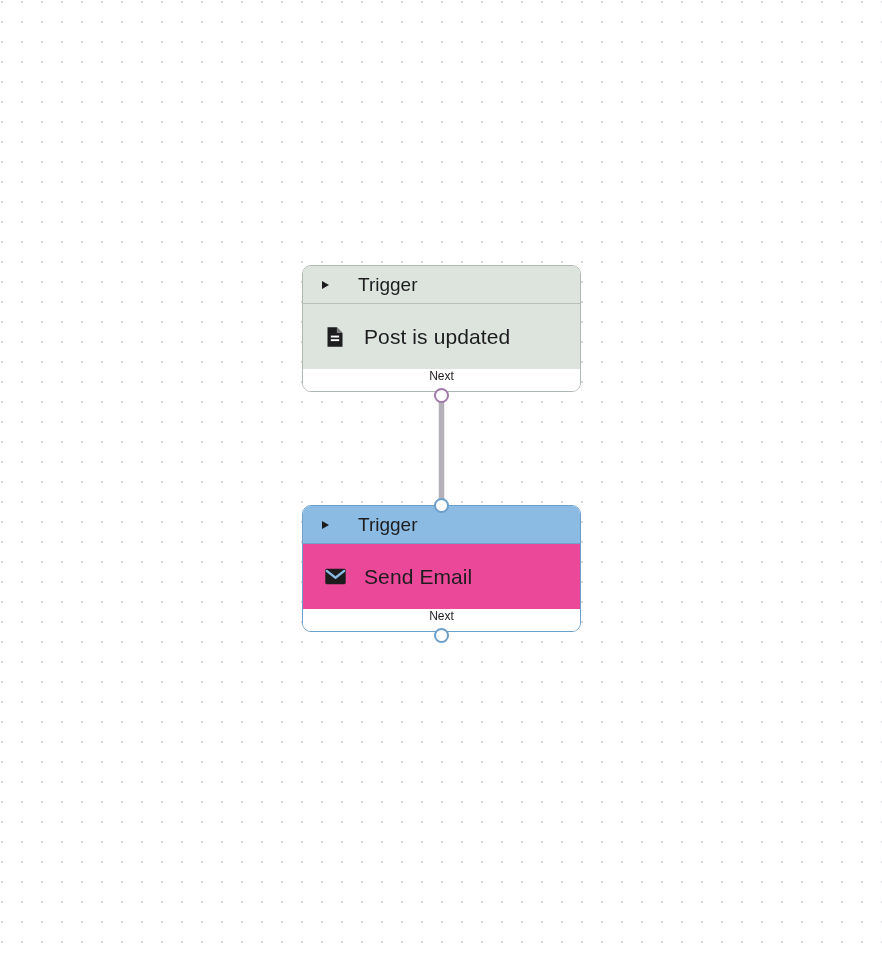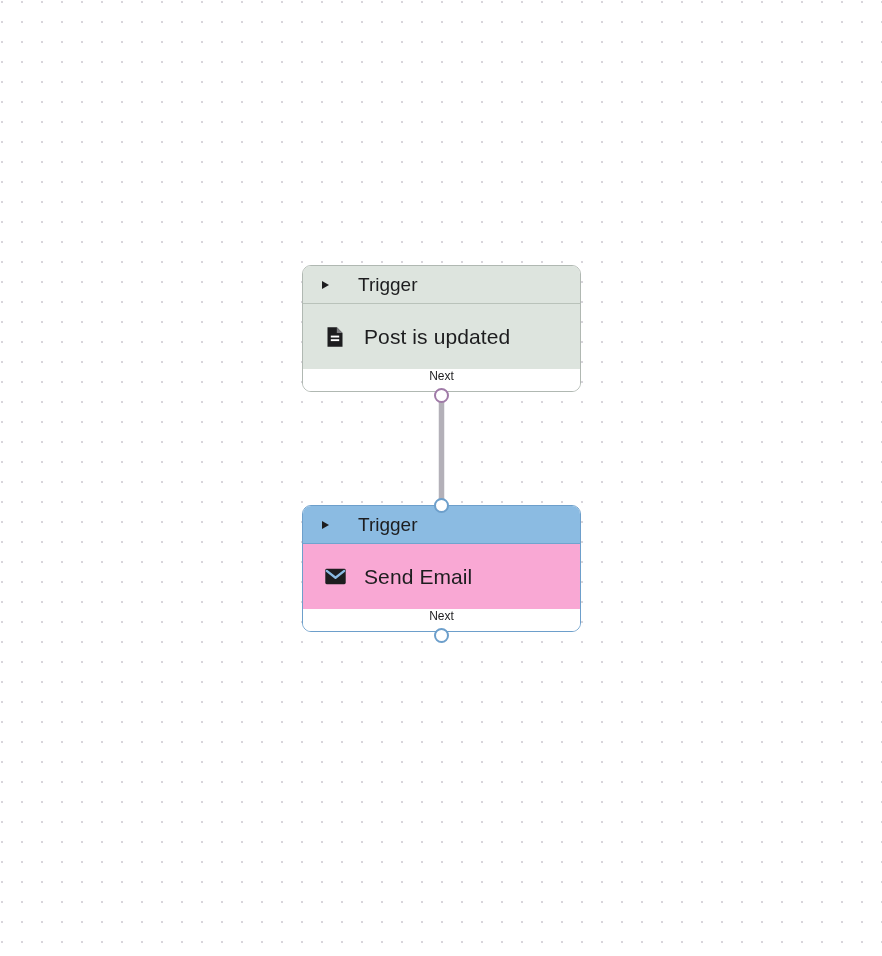--- a/index.html
+++ b/index.html
@@ -89,21 +89,21 @@
 
   
   .node-body {
     display: flex;
     align-items: center;
     height: 65px;
     padding: 0 0 0 19px;
     box-sizing: border-box;
   }
   .node-trigger .node-body { background: #dde4de; }
-  .node-action  .node-body { background: #f9a8d4; }
+  .node-action  .node-body { background: #ec4899; }
 
   .node-icon {
     width: 26px;
     height: 26px;
     flex: none;
     margin-right: 16px;
     display: flex;
     align-items: center;
     justify-content: center;
   }

